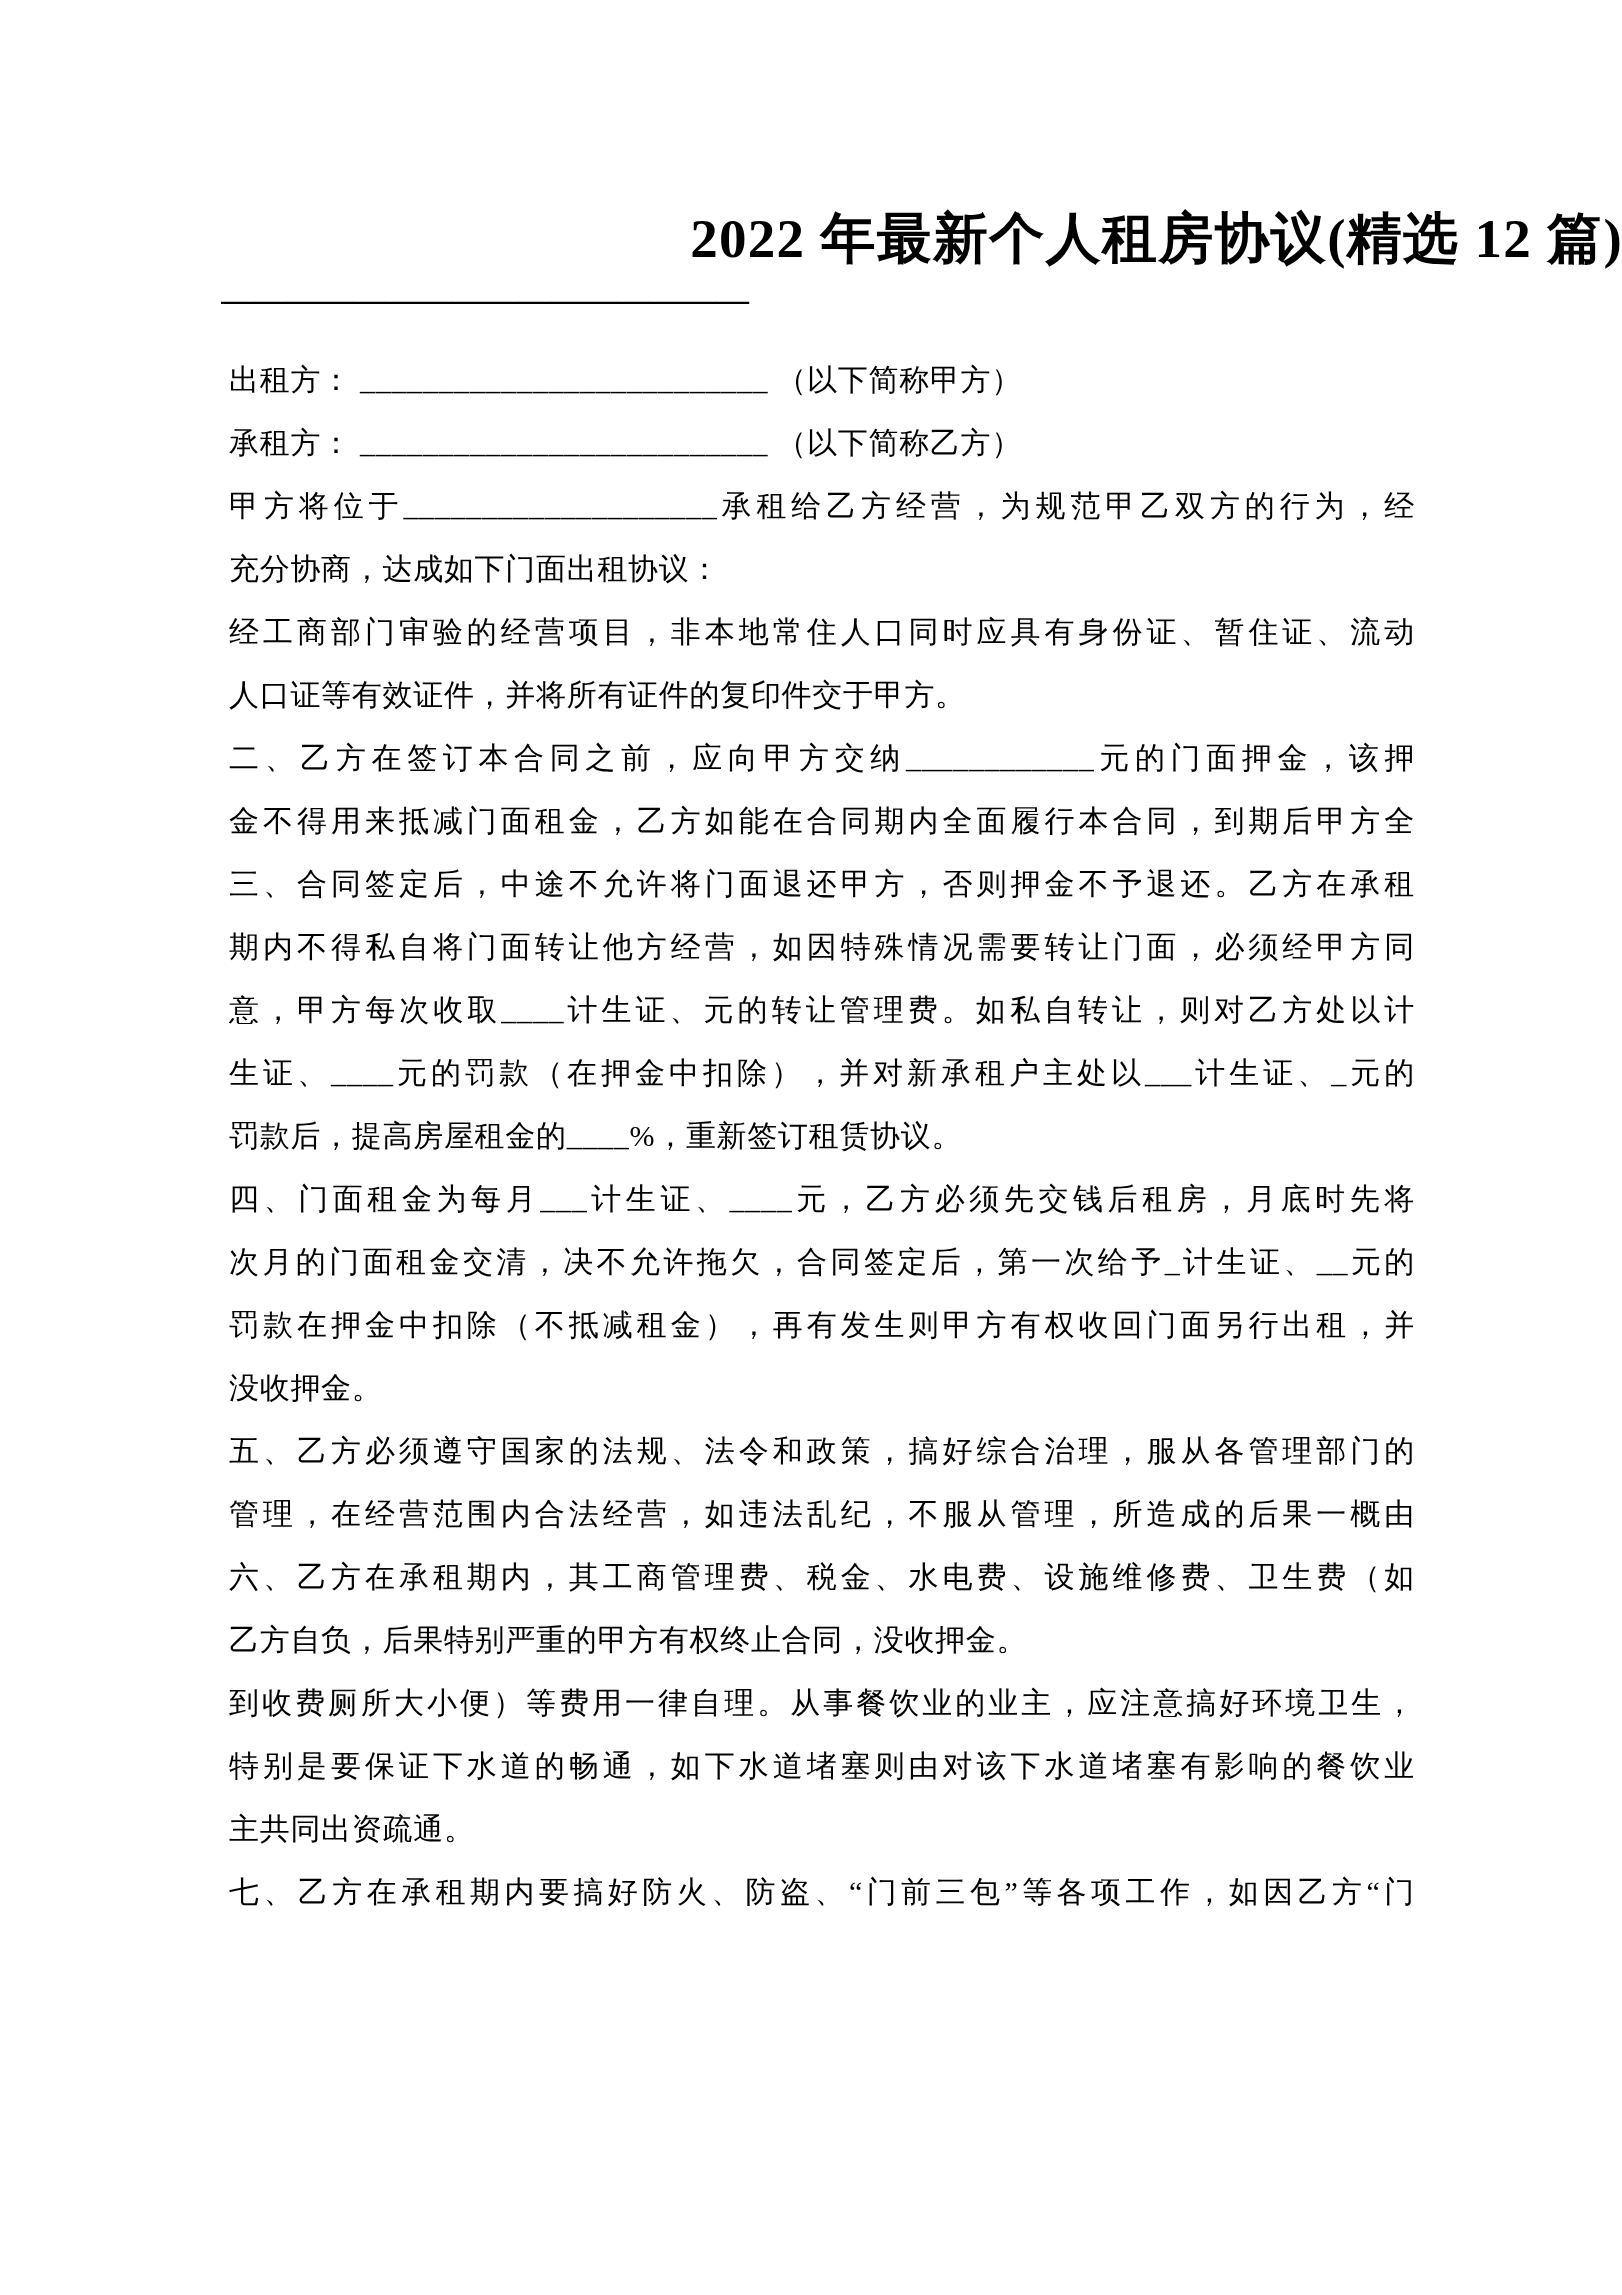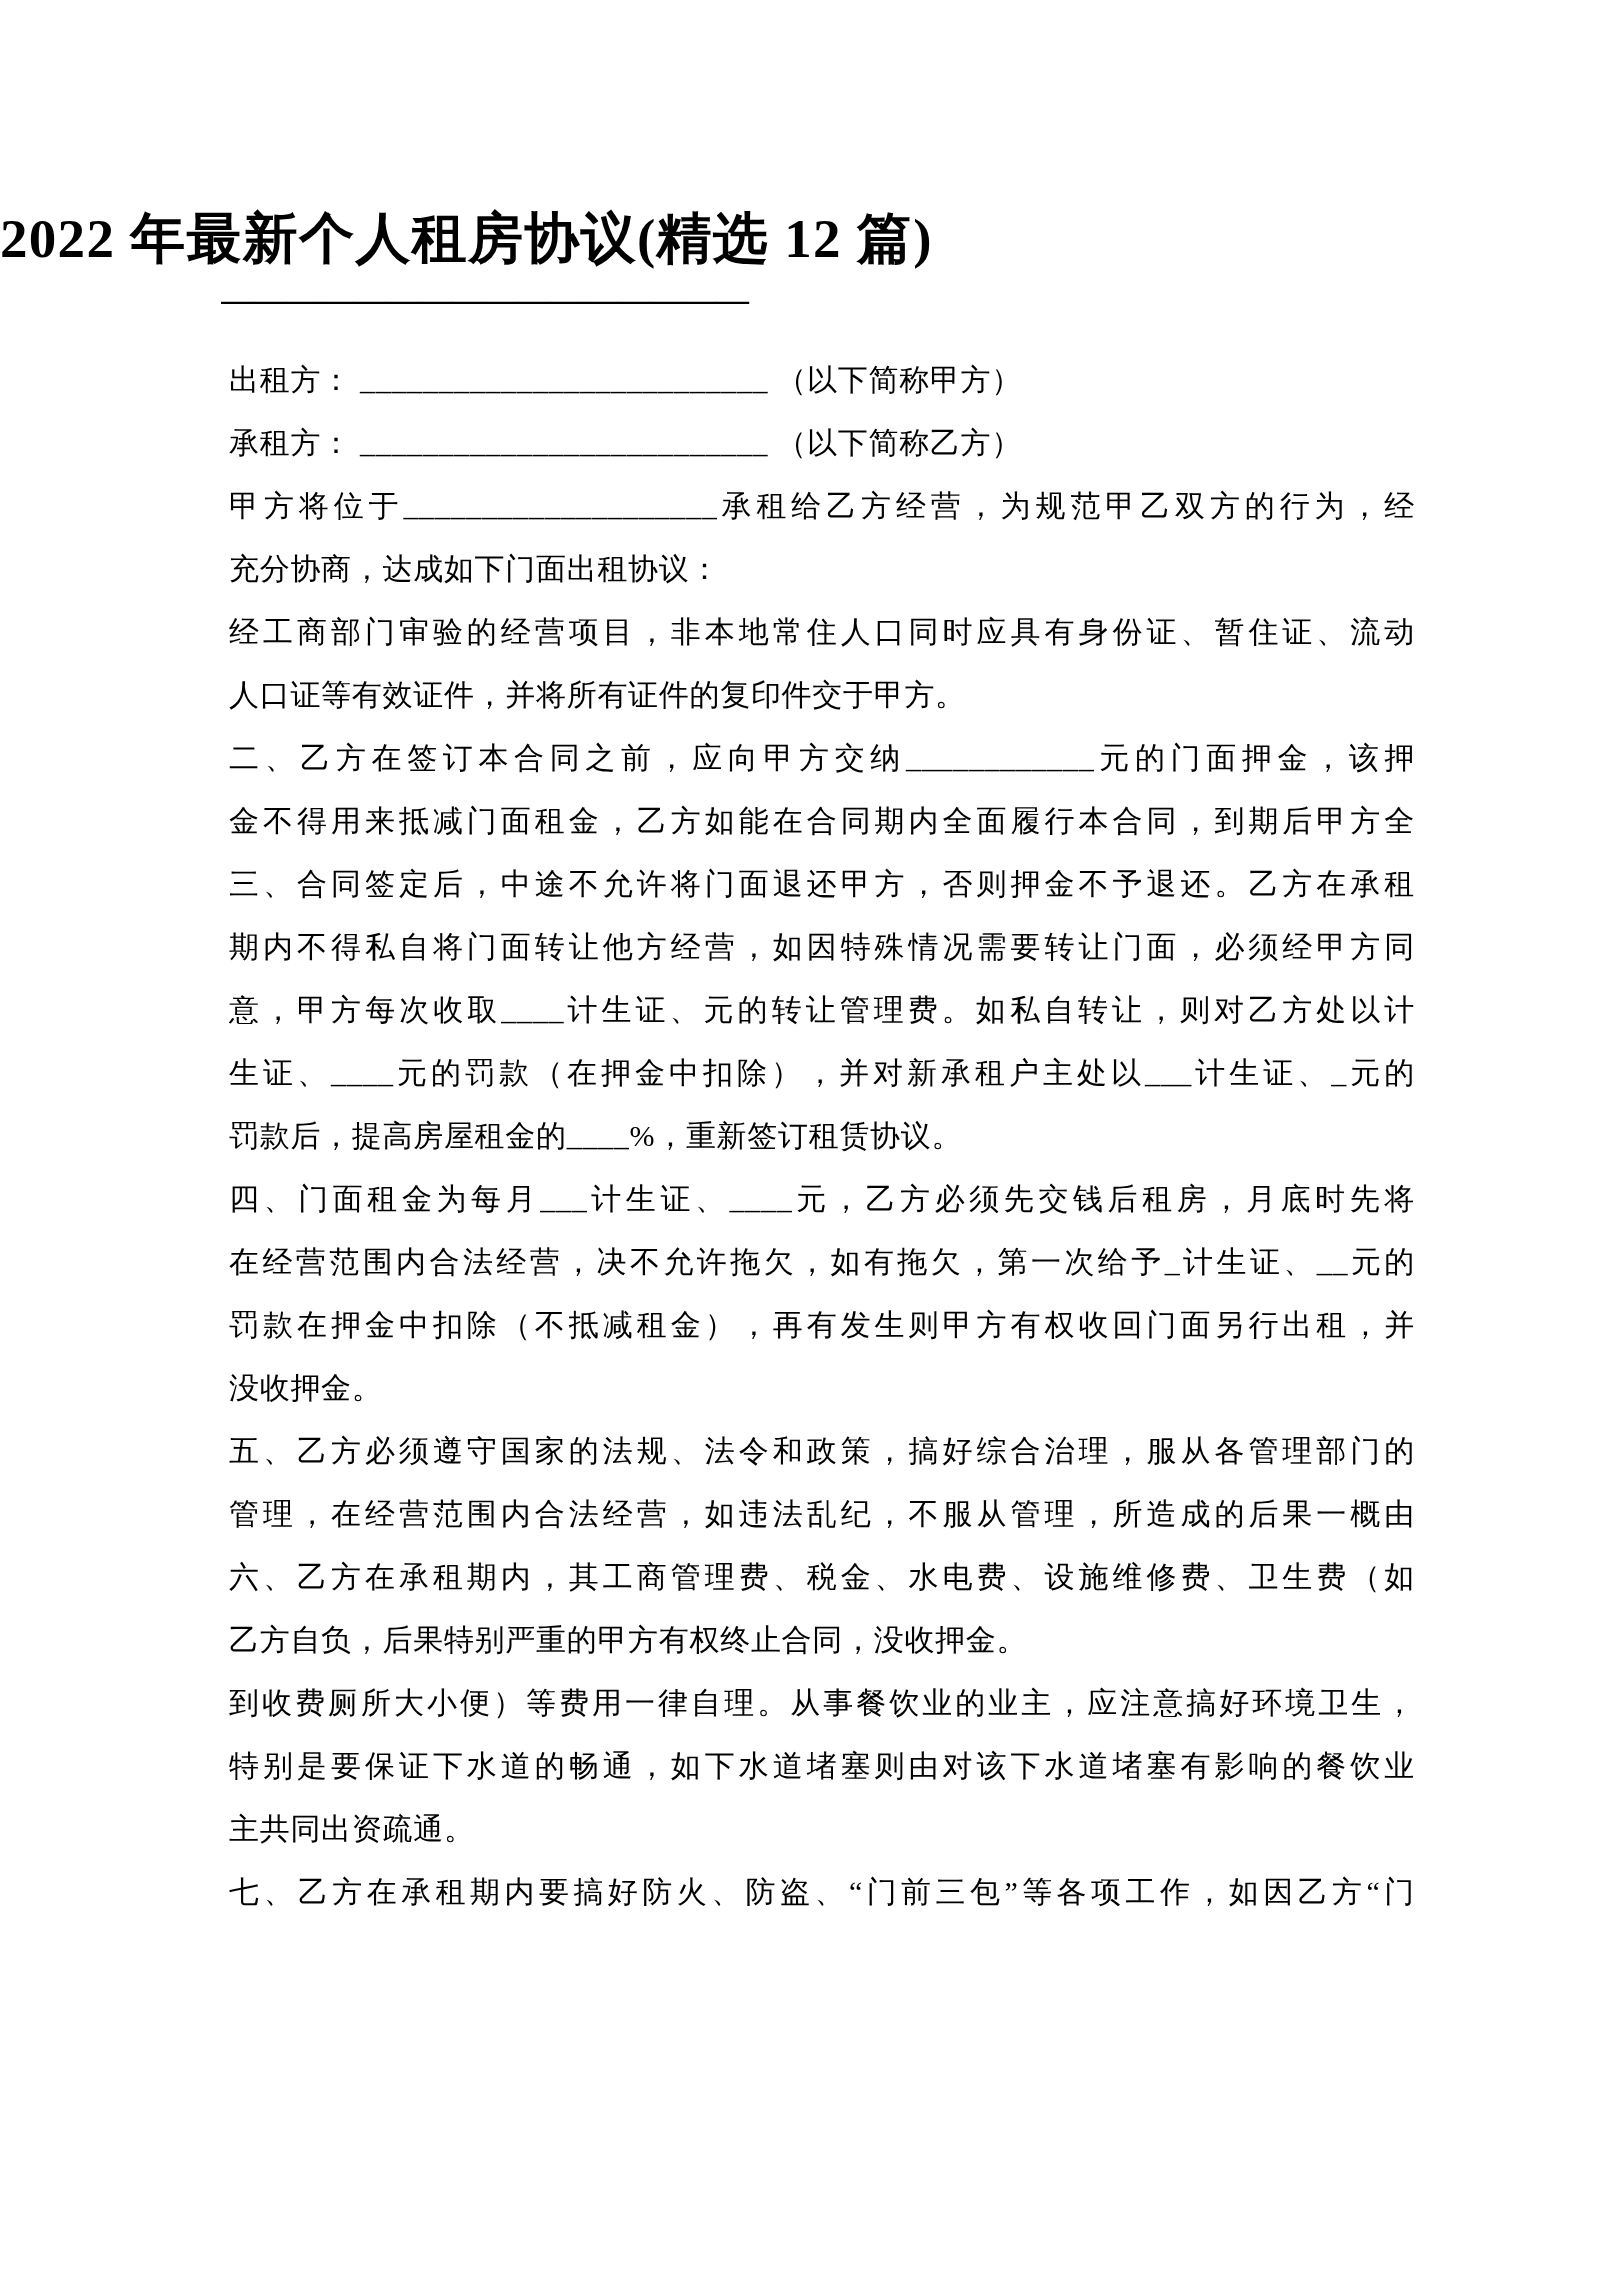--- a/index.html
+++ b/index.html
@@ -14,21 +14,21 @@
     background: #ffffff;
     color: #000000;
     font-family: "Liberation Serif", "DejaVu Serif", serif;
     overflow: hidden;
   }
   .doc-title {
     position: absolute;
     top: 202px;
     left: 0;
     width: 1623px;
-    text-align: left;
+    text-align: right;
     font-size: 55px;
     font-weight: 700;
     letter-spacing: 1.3px;
     white-space: nowrap;
   }
   .title-underline {
     position: absolute;
     top: 281px;
     left: 221px;
     width: 550px;
@@ -78,21 +78,21 @@
     <div class="line fill">经工商部门审验的经营项目，非本地常住人口同时应具有身份证、暂住证、流动</div>
     <div class="line end">人口证等有效证件，并将所有证件的复印件交于甲方。</div>
     <div class="line fill">二、乙方在签订本合同之前，应向甲方交纳____________元的门面押金，该押</div>
     <div class="line fill">金不得用来抵减门面租金，乙方如能在合同期内全面履行本合同，到期后甲方全</div>
     <div class="line fill">三、合同签定后，中途不允许将门面退还甲方，否则押金不予退还。乙方在承租</div>
     <div class="line fill">期内不得私自将门面转让他方经营，如因特殊情况需要转让门面，必须经甲方同</div>
     <div class="line fill">意，甲方每次收取____计生证、元的转让管理费。如私自转让，则对乙方处以计</div>
     <div class="line fill">生证、____元的罚款（在押金中扣除），并对新承租户主处以___计生证、_元的</div>
     <div class="line end">罚款后，提高房屋租金的____%，重新签订租赁协议。</div>
     <div class="line fill">四、门面租金为每月___计生证、____元，乙方必须先交钱后租房，月底时先将</div>
-    <div class="line fill">在经营范围内合法经营，决不允许拖欠，如有拖欠，第一次给予_计生证、__元的</div>
+    <div class="line fill">次月的门面租金交清，决不允许拖欠，合同签定后，第一次给予_计生证、__元的</div>
     <div class="line fill">罚款在押金中扣除（不抵减租金），再有发生则甲方有权收回门面另行出租，并</div>
     <div class="line end">没收押金。</div>
     <div class="line fill">五、乙方必须遵守国家的法规、法令和政策，搞好综合治理，服从各管理部门的</div>
     <div class="line fill">管理，在经营范围内合法经营，如违法乱纪，不服从管理，所造成的后果一概由</div>
     <div class="line fill">六、乙方在承租期内，其工商管理费、税金、水电费、设施维修费、卫生费（如</div>
     <div class="line end">乙方自负，后果特别严重的甲方有权终止合同，没收押金。</div>
     <div class="line fill">到收费厕所大小便）等费用一律自理。从事餐饮业的业主，应注意搞好环境卫生，</div>
     <div class="line fill">特别是要保证下水道的畅通，如下水道堵塞则由对该下水道堵塞有影响的餐饮业</div>
     <div class="line end">主共同出资疏通。</div>
     <div class="line fill">七、乙方在承租期内要搞好防火、防盗、“门前三包”等各项工作，如因乙方“门</div>

